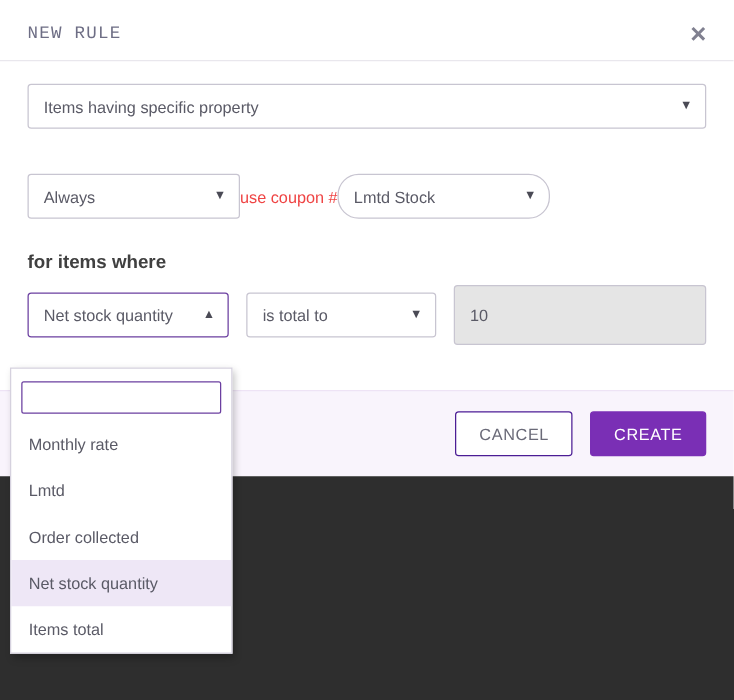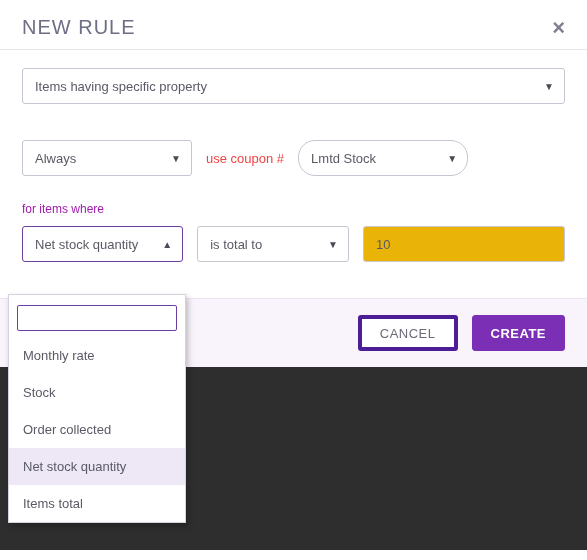--- a/index.html
+++ b/index.html
@@ -15,24 +15,25 @@
     background: #fff;
   }
   .header {
     display: flex;
     align-items: center;
     justify-content: space-between;
     padding: 16px 22px 10px 22px;
     border-bottom: 1px solid #e9e7ed;
   }
   .title {
-    font-size: 20px;
+    font-size: 14px;
     letter-spacing: 1px;
     color: #6e6e85;
     font-weight: 400;
+    font-family: Liberation Mono, monospace;
   }
   .close-x {
     font-size: 22px;
     color: #808090;
     cursor: pointer;
     font-weight: 700;
     line-height: 1;
   }
   .body {
     padding: 18px 22px 8px 22px;
@@ -60,54 +61,54 @@
     position: absolute;
     right: 10px;
     top: 50%;
     transform: translateY(-50%);
     font-size: 10px;
     color: #4a4a55;
   }
   .row {
     display: flex;
     align-items: center;
-    gap: 14px;
     margin-top: 36px;
   }
   .row2 {
     display: flex;
     align-items: center;
     gap: 14px;
     margin-top: 10px;
   }
   .sel-w1 { width: 170px; }
   .static-text {
     font-size: 13px;
     color: #ef4444;
   }
   .sel-w2 { width: 170px; border-radius: 17px; }
   .sub-label {
     margin-top: 26px;
-    font-size: 12px;
-    color: #a21caf;
+    font-size: 15px;
+    color: #404040;
+    font-weight: bold;
   }
   .select.active {
     border-color: #6b3fa0;
   }
   .sel-prop { width: 170px; }
   .sel-op   { width: 160px; }
   .num-input {
     flex: 1;
     border: 1px solid #c8c5d1;
     border-radius: 3px;
-    height: 36px;
+    height: 48px;
     padding: 0 12px;
     font-size: 13px;
     color: #5a5a66;
-    background: #eab308;
+    background: #e5e5e5;
   }
   .footer {
     margin-top: 28px;
     background: #f9f4fc;
     padding: 16px 22px;
     display: flex;
     justify-content: flex-end;
     gap: 14px;
     border-top: 1px solid #eee3f5;
   }
@@ -116,28 +117,28 @@
     border-radius: 3px;
     font-size: 13px;
     padding: 0 18px;
     cursor: pointer;
     display: inline-flex;
     align-items: center;
     letter-spacing: 0.5px;
   }
   .btn-cancel {
     background: #fff;
-    border: 4px solid #4c1d95;
+    border: 1px solid #4c1d95;
     color: #6a6a78;
   }
   .btn-create {
     background: #7a2fb5;
     border: 1px solid #7a2fb5;
     color: #fff;
-    font-weight: 700;
+    font-weight: 400;
   }
   .dark-strip {
     background: #2e2e2e;
     height: 183px;
     width: 587px;
   }
   
   .dropdown {
     position: absolute;
     left: 8px;
@@ -227,20 +228,20 @@
   </div>
 
   <div class="dark-strip"></div>
 
   <div class="dropdown">
     <div class="search-wrap">
       <input type="text" value="" style="">
     </div>
     <div id="dropdown-options">
         <div class="opt">Monthly rate</div>
-        <div class="opt">Stock</div>
+        <div class="opt">Lmtd</div>
         <div class="opt">Order collected</div>
         <div class="opt selected">Net stock quantity</div>
         <div class="opt">Items total</div>
       </div>
   </div>
 
 </div>
 
 </body></html>

